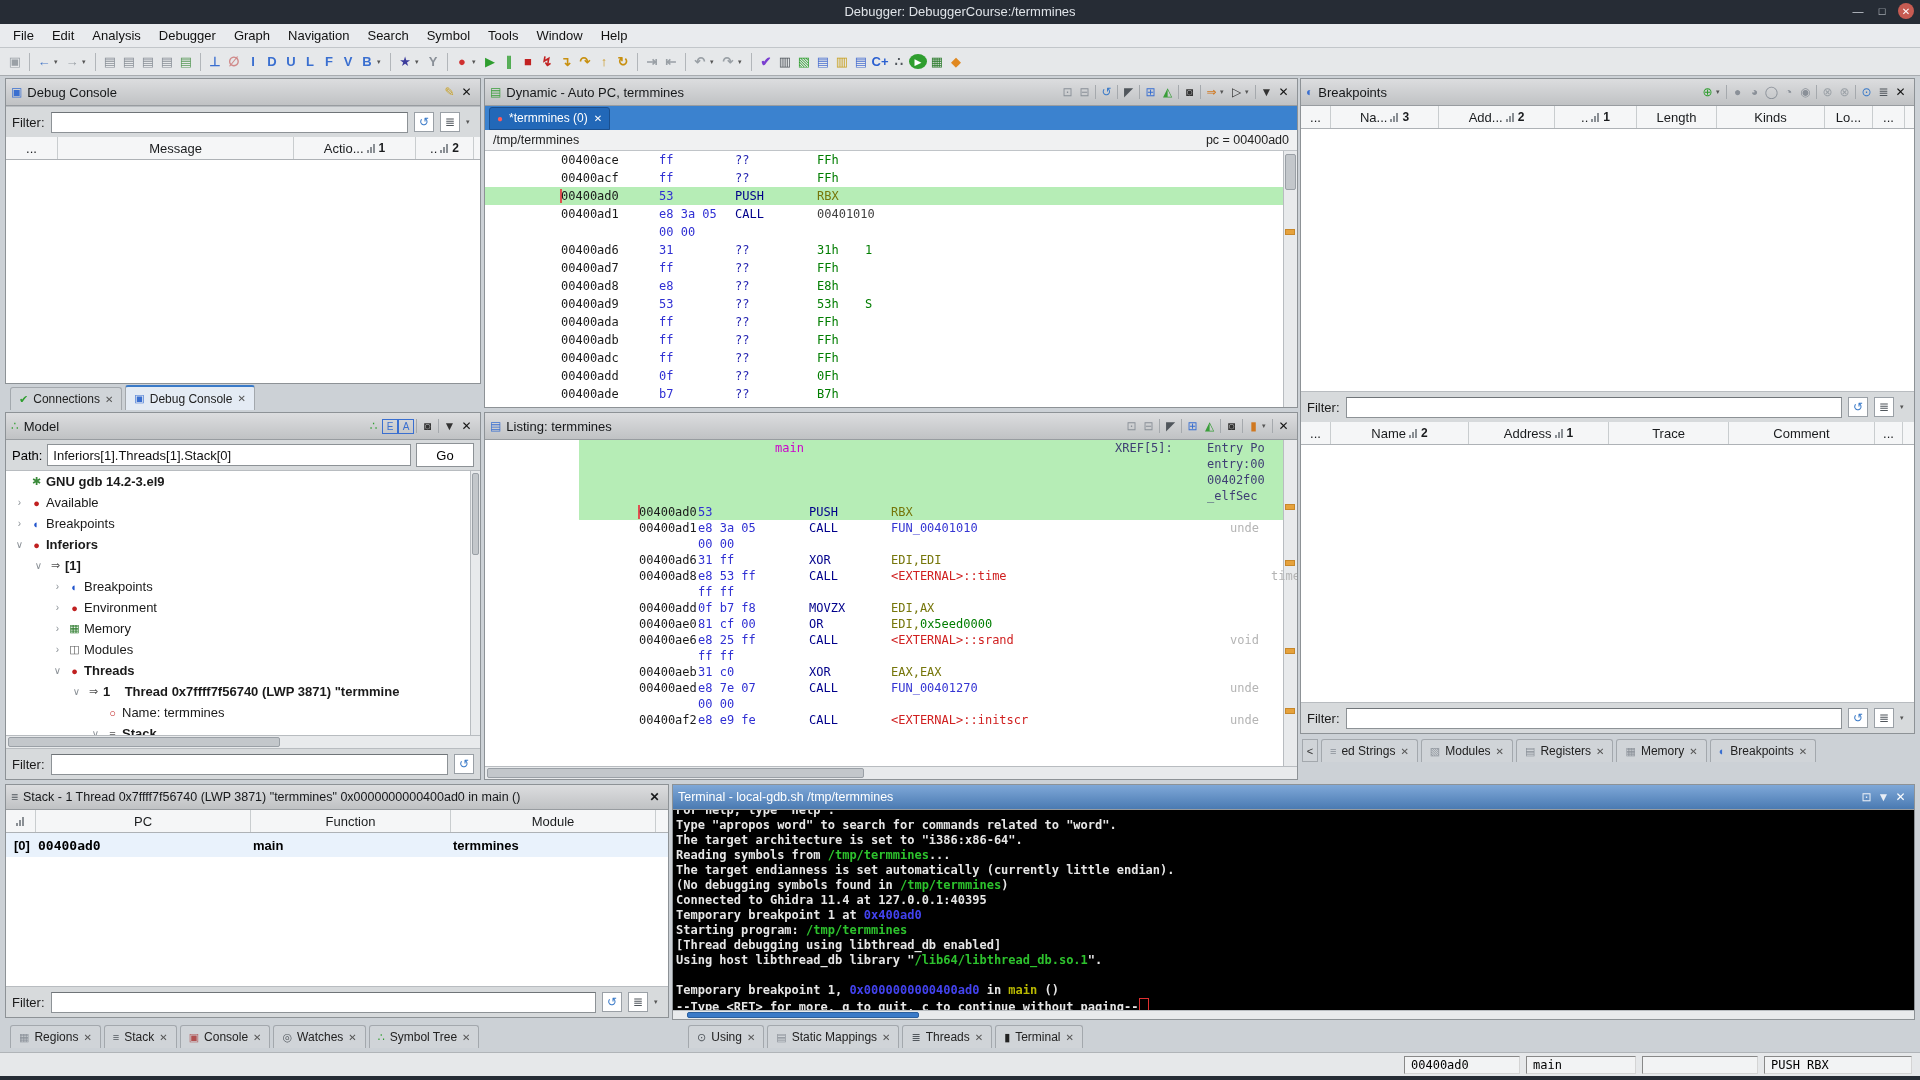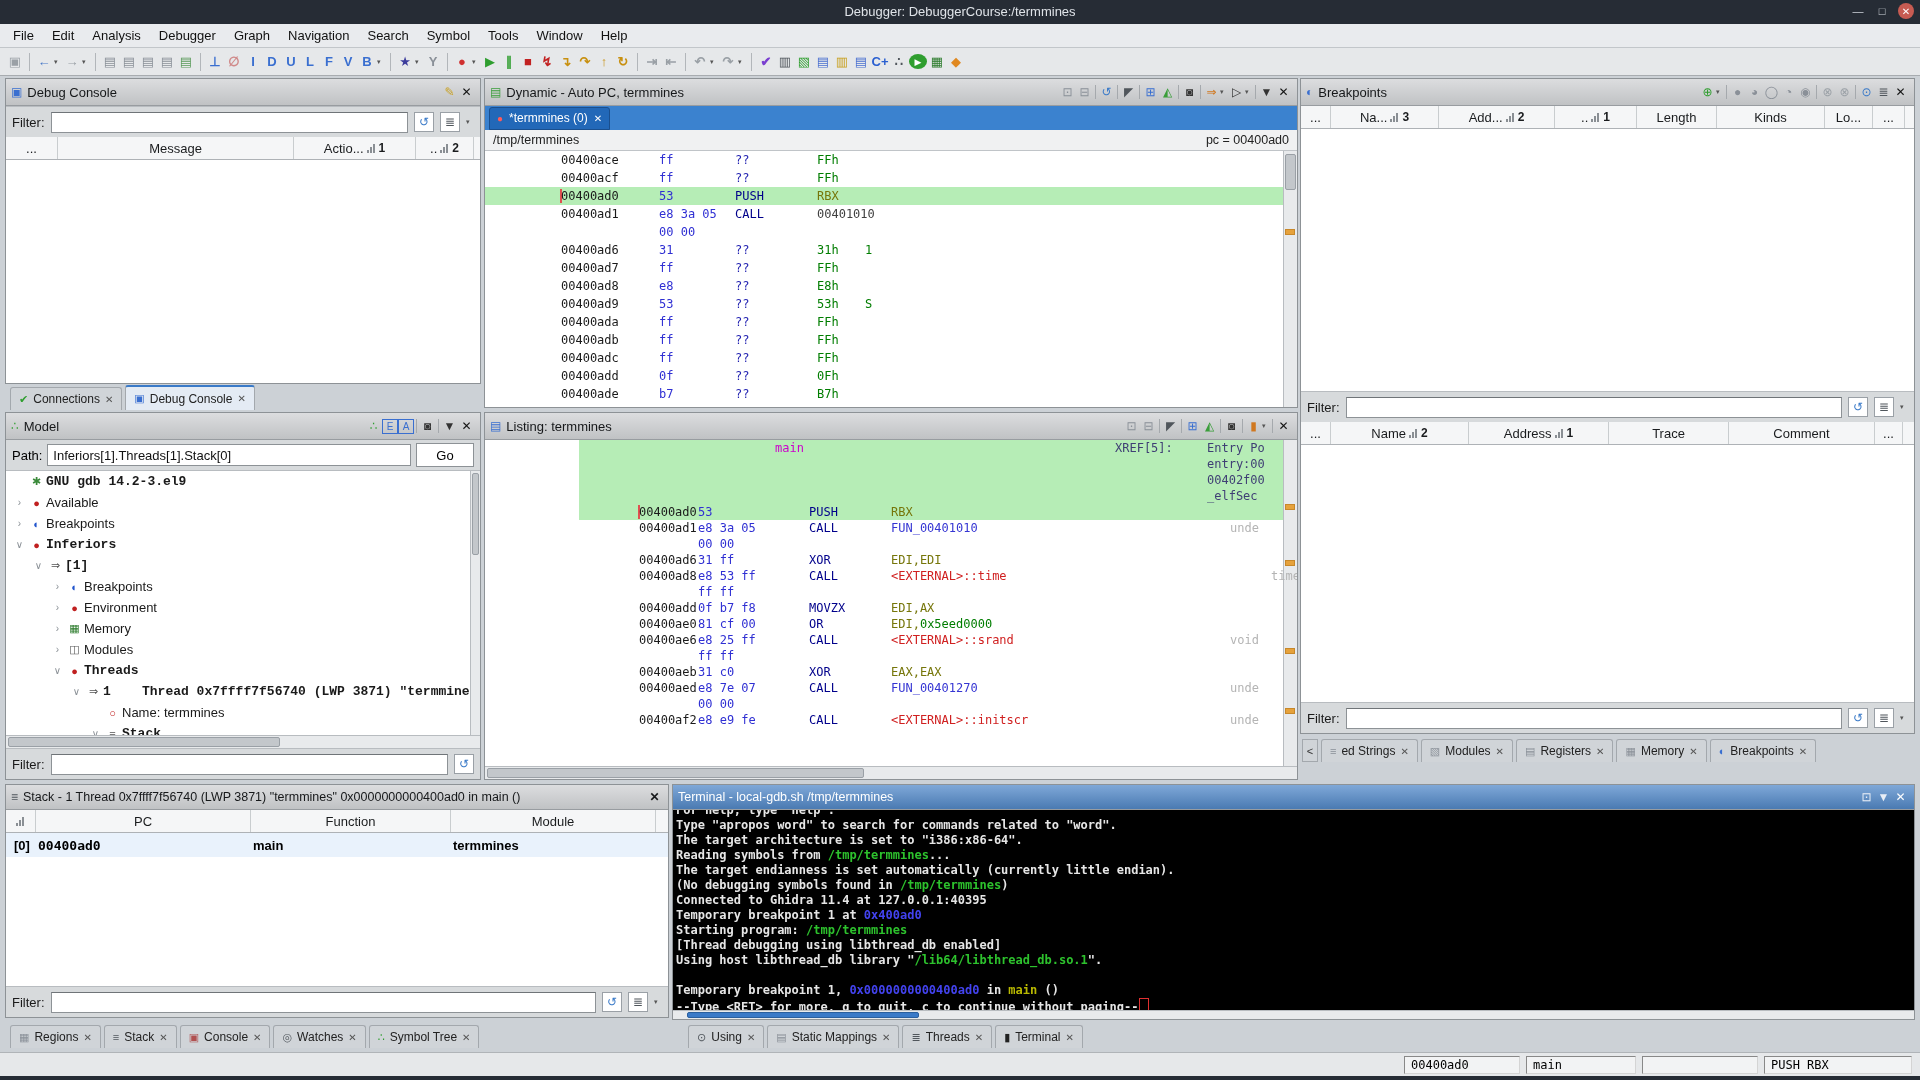--- a/index.html
+++ b/index.html
@@ -54,21 +54,21 @@
   .lrow.hl{background:linear-gradient(to right,#fff 94px,#b6edb6 94px);}
   .lrow.lgreen{background:linear-gradient(to right,#fff 94px,#b6edb6 94px);}
   .cad{color:#1a1a1a}.cby{color:#2f2fd3}.cqq{color:#1f1fb0}.cmn{color:#00008b}
   .cval{color:#007d00}.creg{color:#76760a}.cfun{color:#3535d3}.cext{color:#d02020}
   .ctgt{color:#404040}.chint{color:#b4b4b4}.cmain{color:#cc00cc}.cxref{color:#3f3f74}
   .caret{width:2px;height:14px;background:#e05050;}
   
   .trow{height:21px;display:flex;align-items:center;font-size:13px;white-space:pre;color:#1a1a1a;}
   .texp{width:15px;text-align:center;color:#8a9096;font-size:10px;flex:none;}
   .ticonx{width:19px;text-align:center;font-size:11px;flex:none;}
-  .tbold{font-weight:bold;font-family:Liberation Mono, monospace;}
+  .tbold{font-weight:bold;}
   
   .term{flex:1;background:#000;color:#e6e6e6;font-family:"DejaVu Sans Mono",monospace;font-weight:bold;font-size:12px;line-height:15px;padding:0 3px;overflow:hidden;position:relative;}
   .tg{color:#2dc22d}.tb{color:#4343f0}.ty{color:#b8b800}
   .tcursor{display:inline-block;width:8px;height:13px;border:1px solid #e03030;vertical-align:-2px;margin-left:1px;}
   .tline{white-space:pre;}
   
   .vscroll{position:absolute;top:0;bottom:0;right:0;width:13px;background:#e8eaec;border-left:1px solid #b8bcc0;}
   .vthumb{position:absolute;left:1px;right:1px;background:#c3c7cb;border:1px solid #9aa0a6;border-radius:2px;}
   .hscrolltrack{height:12px;min-height:12px;background:#e8eaec;border-top:1px solid #b8bcc0;position:relative;}
   .hthumb{position:absolute;top:1px;bottom:1px;background:#c3c7cb;border:1px solid #9aa0a6;border-radius:2px;}

